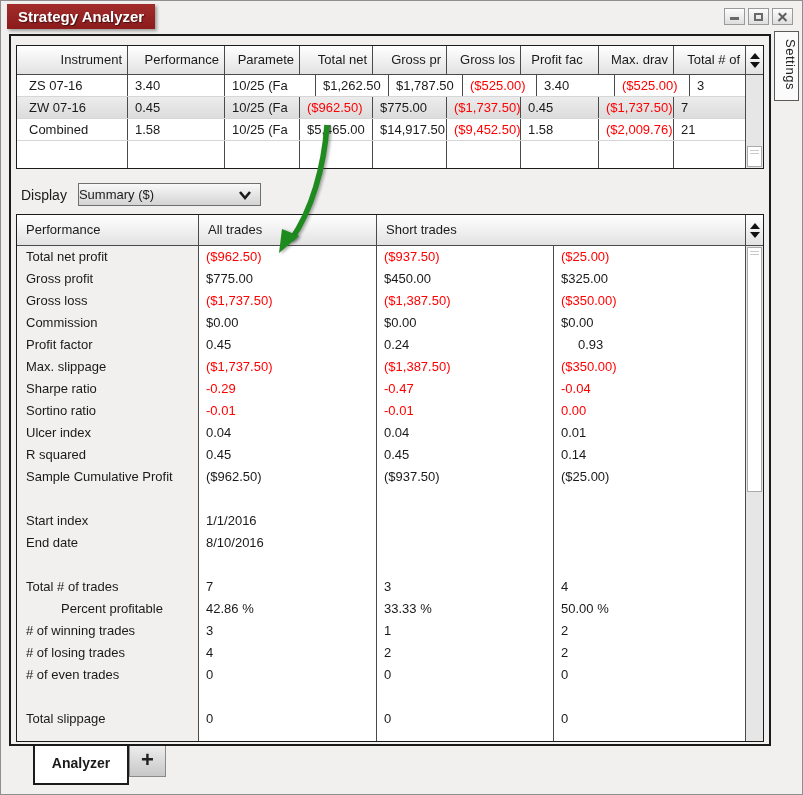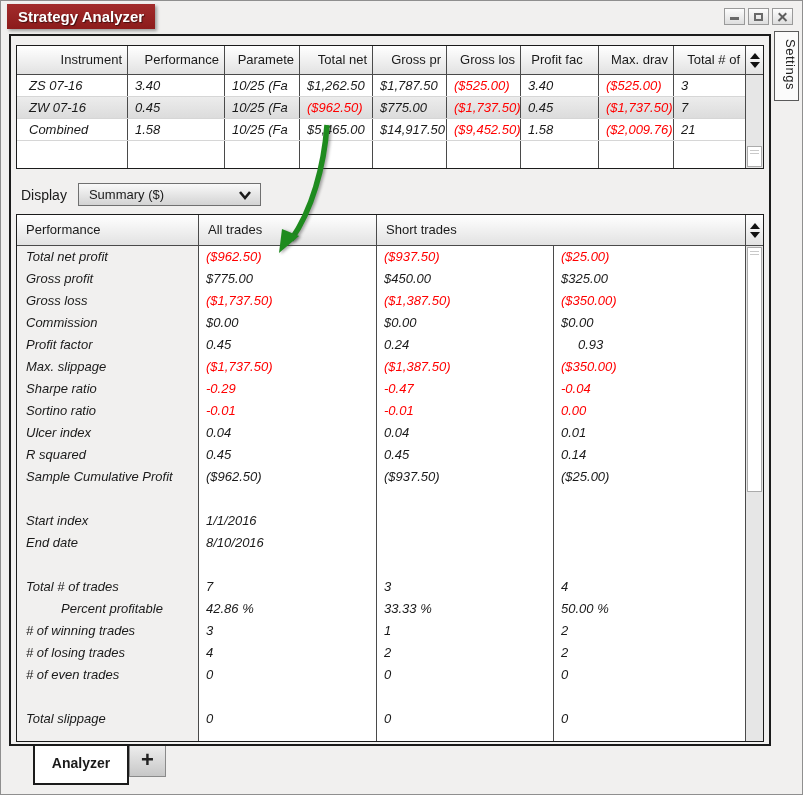--- a/index.html
+++ b/index.html
@@ -49,21 +49,21 @@
   }
   
   .panel {
     position: absolute; left: 8px; top: 33px; width: 762px; height: 712px;
     border: 2px solid #1b1b1b; background: #f1f0ef;
   }
   
   .gtable { position: absolute; border: 1px solid #1b1b1b; background: #fff; display: flex; flex-direction: column; font-size: 13px; }
   .t-head { display: flex; background: linear-gradient(#ffffff, #e2e2e2); border-bottom: 1px solid #4a4a4a; flex: 0 0 auto; }
   .hcell { overflow: hidden; white-space: nowrap; }
-  .t-body { display: flex; flex: 1; min-height: 0; font-style: italic; }
+  .t-body { display: flex; flex: 1; min-height: 0; }
   .t-rows { flex: 1; display: flex; flex-direction: column; min-width: 0; }
   .trow { display: flex; flex: 0 0 22px; height: 22px; line-height: 21px; }
   .trow.filler { flex: 1; height: auto; }
   .cell { overflow: hidden; white-space: nowrap; padding-left: 7px; }
   .bl { border-left: 1px solid #4a4a4a; }
   .red { color: var(--neg, #ff0000); }
   
   .t-scroll { flex: 0 0 18px; border-left: 1px solid #4a4a4a; position: relative; background: #e6e6e6; }
   .scroll-head { flex: 0 0 18px; border-left: 1px solid #4a4a4a; display: flex; flex-direction: column; align-items: center; justify-content: center; gap: 3px; }
   .tri-up { width: 0; height: 0; border-left: 5px solid transparent; border-right: 5px solid transparent; border-bottom: 6px solid #111; }
@@ -75,21 +75,21 @@
   #opt-table .t-head { height: 29px; line-height: 28px; }
   #opt-table .hcell { text-align: right; padding-right: 5px; }
   .trow.sel { background: linear-gradient(#ececec, #dcdcdc); }
   .trow.sep { border-bottom: 1px solid #d6d6d6; }
   
   .display-row { position: absolute; left: 10px; top: 147px; display: flex; align-items: center; }
   .display-label { font-size: 14px; color: #1a1a1a; margin-right: 11px; }
   .dropdown {
     width: 183px; height: 23px; border: 1px solid #707070;
     background: linear-gradient(#f9f9f9, #d3d3d3);
-    font-size: 13px; line-height: 21px; padding-left: 10px;
+    font-size: 13px; line-height: 21px; padding-left: 0;
     position: relative; cursor: default;
   }
   .chev { position: absolute; right: 8px; top: 5px; }
   
   #perf-table { left: 5px; top: 178px; width: 748px; height: 528px; }
   #perf-table .t-head { height: 31px; line-height: 30px; }
   #perf-table .hcell { text-align: left; padding-left: 9px; }
   .label-cell { background: #f1f0ef; padding-left: 9px; }
   
   .tab-analyzer {
@@ -149,21 +149,21 @@
           <div class="tri-up"></div>
           <div class="tri-down"></div>
         </div>
       </div>
       <div class="t-body">
         <div class="t-rows" id="opt-rows">
             <div class="trow sep">
               <div class="cell" style="width: 110px; padding-left: 12px;">ZS 07-16</div>
               <div class="cell bl" style="width: 97px;">3.40</div>
               <div class="cell bl" style="width: 75px;">10/25 (Fa</div>
-              <div class="cell bl" style="width: 73px;">$1,262.50</div>
+              <div class="cell bl" style="width: 73px; margin-left: 16px;">$1,262.50</div>
               <div class="cell bl" style="width: 74px;">$1,787.50</div>
               <div class="cell bl red" style="width: 74px;">($525.00)</div>
               <div class="cell bl" style="width: 78px;">3.40</div>
               <div class="cell bl red" style="width: 75px;">($525.00)</div>
               <div class="cell bl" style="width: 75px; flex: 1 1 0%;">3</div>
             </div>
             <div class="trow sep sel">
               <div class="cell" style="width: 110px; padding-left: 12px;">ZW 07-16</div>
               <div class="cell bl" style="width: 97px;">0.45</div>
               <div class="cell bl" style="width: 75px;">10/25 (Fa</div>

